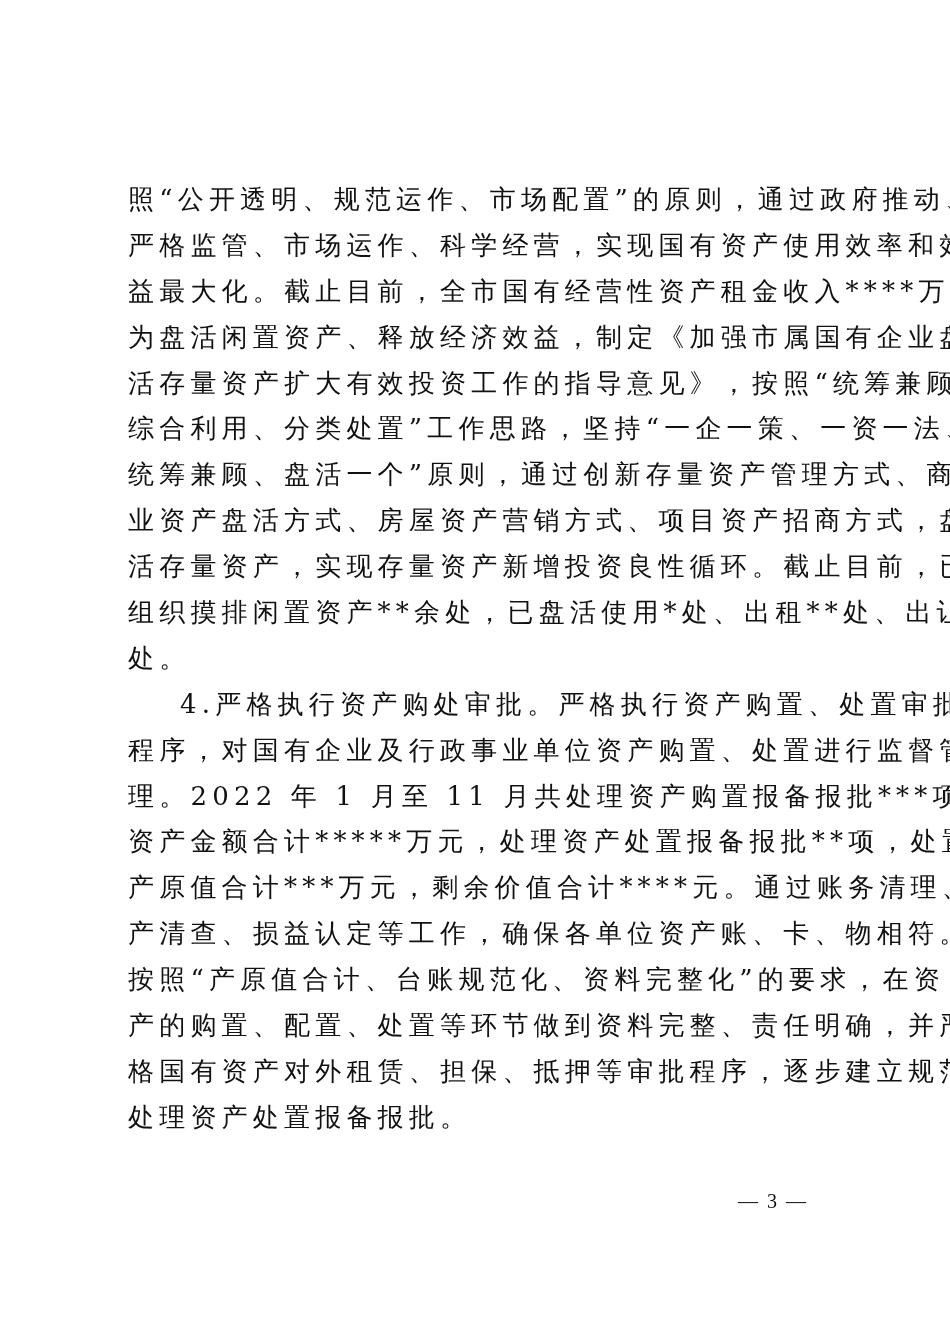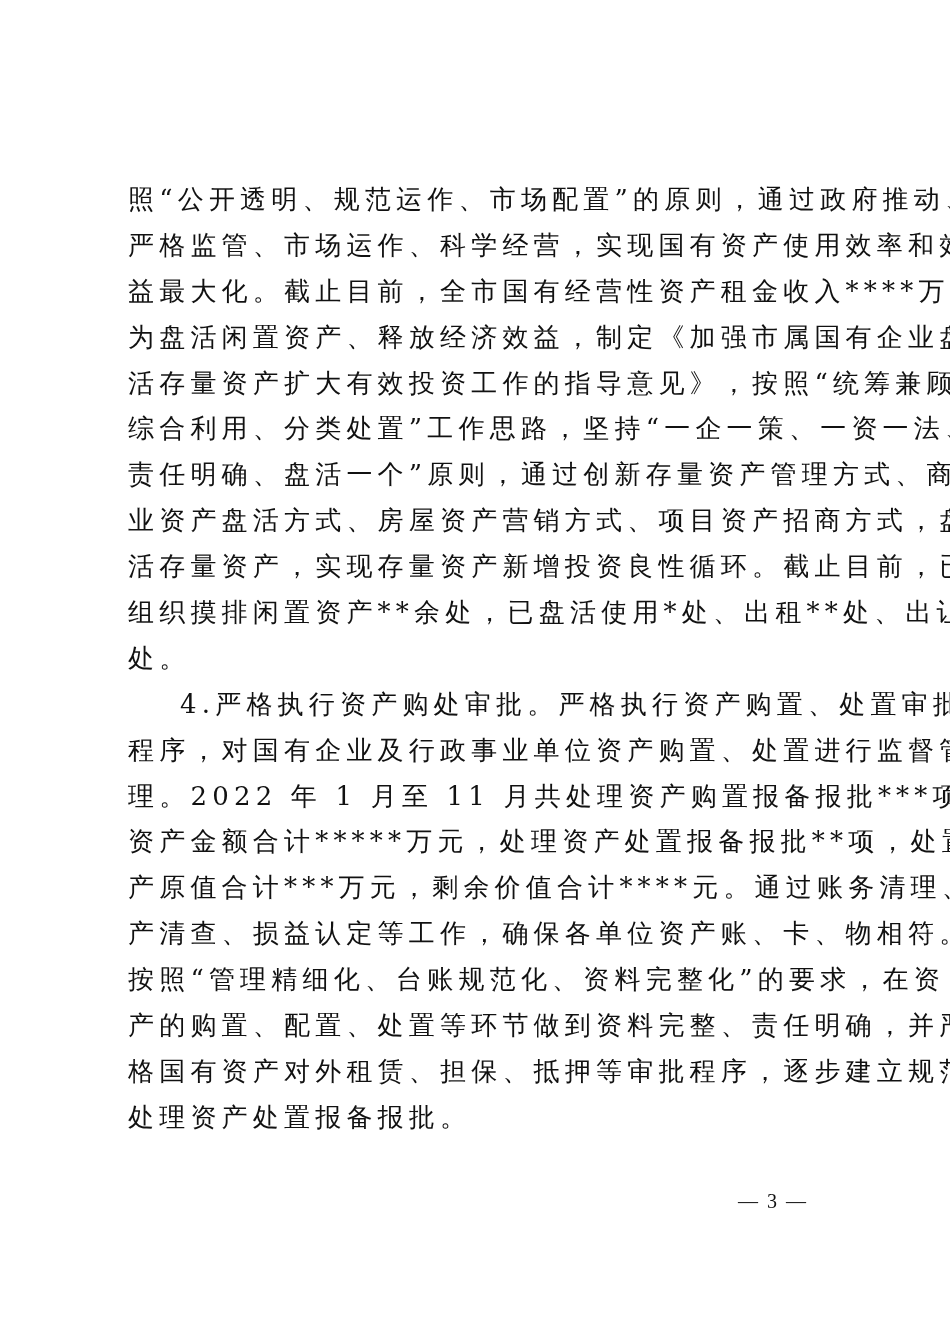--- a/index.html
+++ b/index.html
@@ -62,35 +62,35 @@
 <div class="page">
   <div class="body-text">
 
     <div>
       <span class="line">照“公开透明、规范运作、市场配置”的原则，通过政府推动、</span>
       <span class="line">严格监管、市场运作、科学经营，实现国有资产使用效率和效</span>
       <span class="line">益最大化。截止目前，全市国有经营性资产租金收入****万元。</span>
       <span class="line">为盘活闲置资产、释放经济效益，制定《加强市属国有企业盘</span>
       <span class="line">活存量资产扩大有效投资工作的指导意见》，按照“统筹兼顾、</span>
       <span class="line">综合利用、分类处置”工作思路，坚持“一企一策、一资一法、</span>
-      <span class="line">责任明确、盘活一个”原则，通过创新存量资产管理方式、商</span>
+      <span class="line">统筹兼顾、盘活一个”原则，通过创新存量资产管理方式、商</span>
       <span class="line">业资产盘活方式、房屋资产营销方式、项目资产招商方式，盘</span>
       <span class="line">活存量资产，实现存量资产新增投资良性循环。截止目前，已</span>
       <span class="line">组织摸排闲置资产**余处，已盘活使用*处、出租**处、出让*</span>
       <span class="line last">处。</span>
     </div>
 
     <div>
       <span class="line indent">4.严格执行资产购处审批。严格执行资产购置、处置审批</span>
       <span class="line">程序，对国有企业及行政事业单位资产购置、处置进行监督管</span>
       <span class="line">理。2022 年 1 月至 11 月共处理资产购置报备报批***项，购置</span>
       <span class="line">资产金额合计*****万元，处理资产处置报备报批**项，处置资</span>
       <span class="line">产原值合计***万元，剩余价值合计****元。通过账务清理、资</span>
       <span class="line">产清查、损益认定等工作，确保各单位资产账、卡、物相符。</span>
-      <span class="line">按照“管理精细化、台账规范化、资料完整化”的要求，在资</span>
+      <span class="line">按照“产原值合计、台账规范化、资料完整化”的要求，在资</span>
       <span class="line">产的购置、配置、处置等环节做到资料完整、责任明确，并严</span>
       <span class="line">格国有资产对外租赁、担保、抵押等审批程序，逐步建立规范</span>
       <span class="line last">处理资产处置报备报批。</span>
     </div>
 
   </div>
 
   <div class="page-number">— 3 —</div>
 </div>
 

